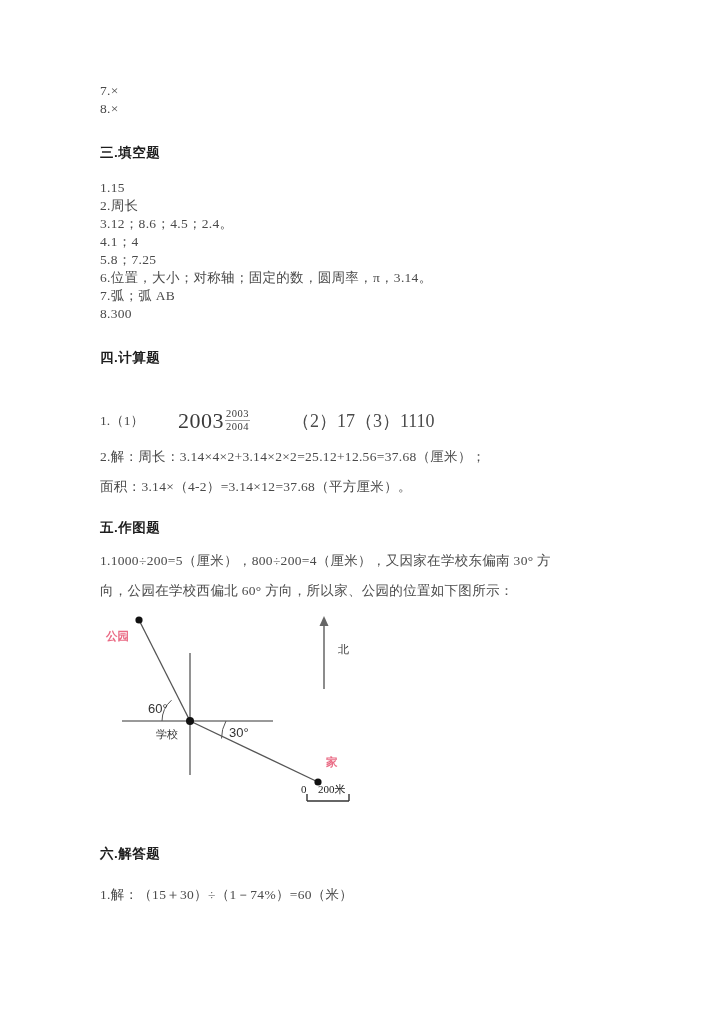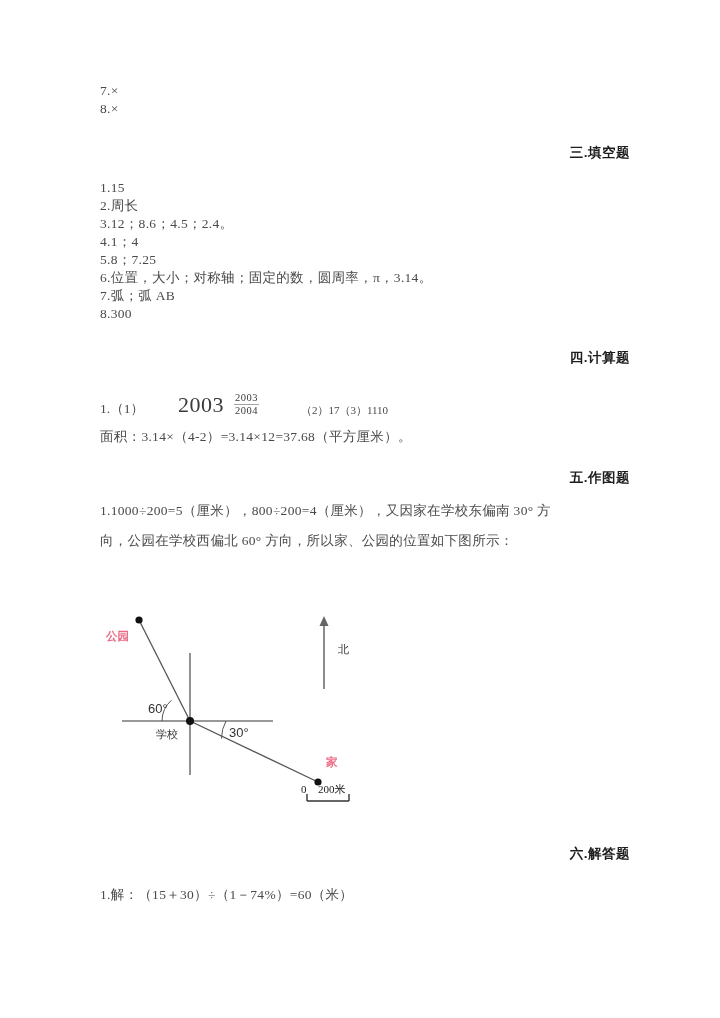--- a/index.html
+++ b/index.html
@@ -30,61 +30,60 @@
     color: #4a4a4a;
     white-space: nowrap;
     letter-spacing: 0.3px;
   }
   .section-head {
     font-family: "Liberation Sans", "DejaVu Sans", sans-serif;
     font-weight: bold;
     font-size: 13.5px;
     color: #1d1d1d;
     letter-spacing: 0.5px;
-    text-align: right;
   }
   .gap-lg { height: 26px; }
   .gap-md { height: 17px; }
   .gap-sm { height: 9px; }
   .gap-xs { height: 4px; }
   .para {
     font-size: 13.5px;
     line-height: 30px;
     color: #4a4a4a;
     letter-spacing: 0.3px;
   }
   .calc-row {
     display: flex;
-    align-items: flex-end;
+    align-items: center;
     font-size: 13.5px;
     color: #4a4a4a;
     height: 34px;
+    margin-top: 20px;
   }
   .calc-row .lead { margin-right: 34px; }
   .mixnum {
     display: inline-flex;
     align-items: center;
     font-size: 22px;
     color: #3a3a3a;
     letter-spacing: 0.5px;
-    gap: 9px;
   }
   .frac {
     display: inline-flex;
     flex-direction: column;
     align-items: center;
     font-size: 10.5px;
     line-height: 1.08;
     margin-left: 1px;
     position: relative;
     top: -1px;
   }
   .frac .num { padding: 0 1px; }
   .frac .den { padding: 0 1px; border-top: 1px solid #a3a3a3; }
-  .calc-row .tail { margin-left: 42px; font-size: 11px; }
+  .calc-row .tail { margin-left: 42px; font-size: 18px; }
 
   
   #figure {
     position: absolute;
     left: 100px;
     top: 605px;
     width: 300px;
     height: 215px;
   }
   #figure svg { display: block; }
@@ -133,20 +132,21 @@
         <span>2003</span>
         <span class="frac">
           <span class="num">2003</span>
           <span class="den">2004</span>
         </span>
       </span>
       <span class="tail">（2）17（3）1110</span>
     </div>
 
     <div class="gap-xs"></div>
+    <div class="para">2.解：周长：3.14×4×2+3.14×2×2=25.12+12.56=37.68（厘米）；</div>
     <div class="para">面积：3.14×（4-2）=3.14×12=37.68（平方厘米）。</div>
 
     <div class="gap-md"></div>
 
     <div class="section-head">五.作图题</div>
     <div class="gap-sm"></div>
     <div class="para">1.1000÷200=5（厘米），800÷200=4（厘米），又因家在学校东偏南 30° 方</div>
     <div class="para">向，公园在学校西偏北 60° 方向，所以家、公园的位置如下图所示：</div>
 
   </div>

